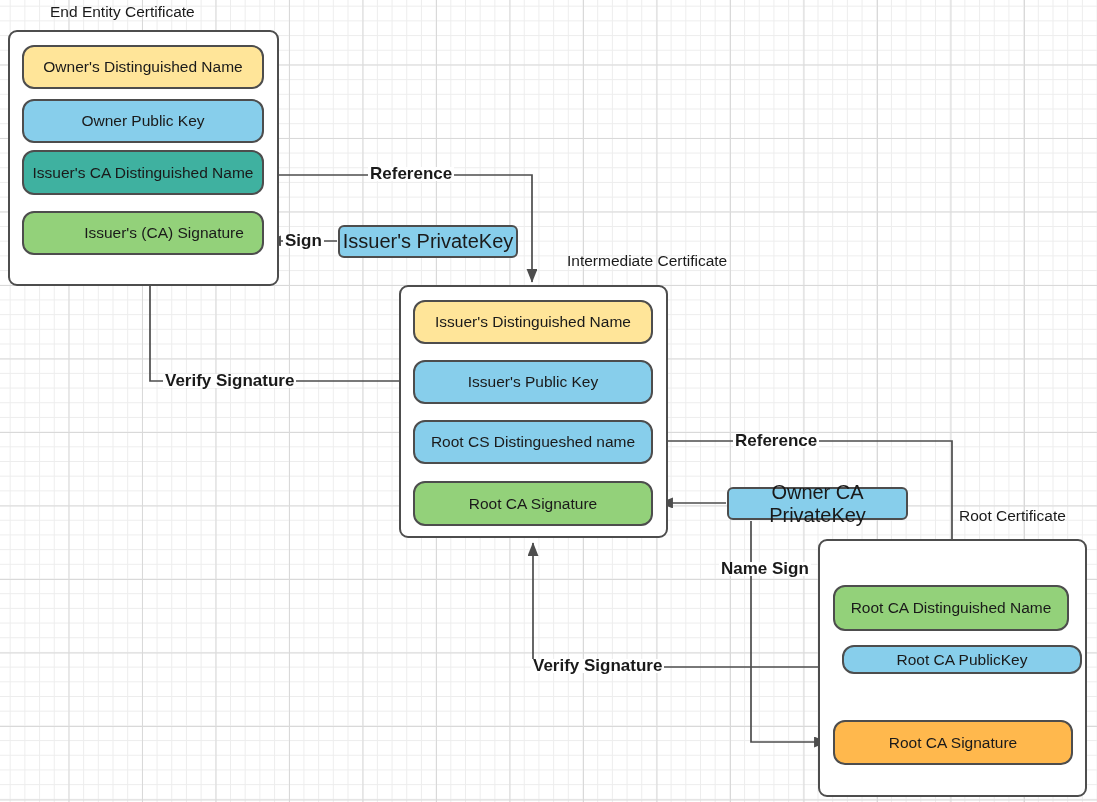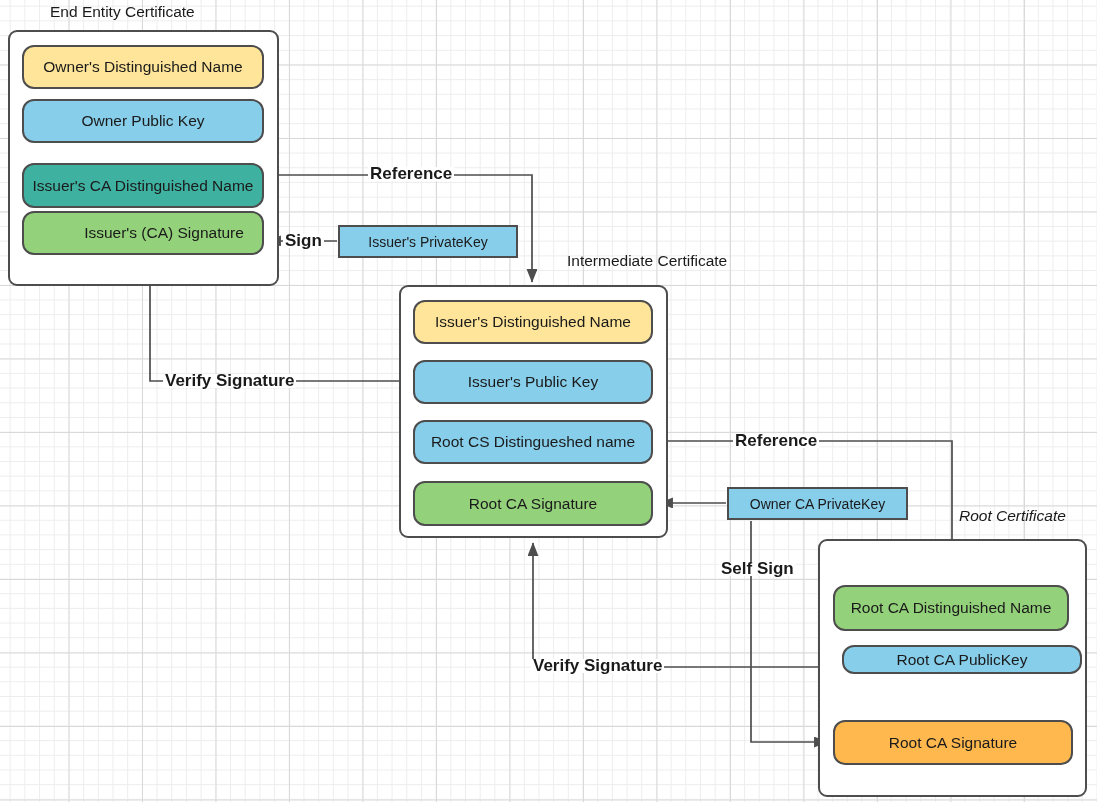--- a/index.html
+++ b/index.html
@@ -44,27 +44,27 @@
     justify-content: center;
     text-align: center;
     font-size: 15.5px;
     color: #1a1a1a;
     line-height: 1.25;
     padding: 0 6px;
   }
   .key-box {
     position: absolute;
     border: 2px solid #4d4d4d;
-    border-radius: 0;
+    border-radius: 6px;
     box-sizing: border-box;
     display: flex;
     align-items: center;
     justify-content: center;
     text-align: center;
-    font-size: 14px;
+    font-size: 20px;
     color: #1a1a1a;
   }
   .group-label {
     position: absolute;
     font-size: 15.5px;
     color: #1a1a1a;
     white-space: nowrap;
   }
   .edge-label {
     position: absolute;
@@ -105,55 +105,55 @@
   </svg>
 
   <div class="group-label" style="left:50px; top:3px;">End Entity Certificate</div>
 
   <div class="container-box" style="left:8px; top:30px; width:271px; height:256px;"></div>
 
   <div class="cert-field" style="left:22px; top:45px; width:242px; height:44px; background:#ffe599;">Owner's Distinguished Name</div>
 
   <div class="cert-field" style="left:22px; top:99px; width:242px; height:44px; background:#87ceeb;">Owner Public  Key</div>
 
-  <div class="cert-field" style="left:22px; top:163px; width:242px; height:45px; background:#3fb1a0;">Issuer's CA Distinguished Name</div>
+  <div class="cert-field" style="left:22px; top:150px; width:242px; height:45px; background:#3fb1a0;">Issuer's CA Distinguished Name</div>
 
   <div class="cert-field" style="left:22px; top:211px; width:242px; height:44px; background:#93d17a;padding-left:48px;">Issuer's (CA) Signature</div>
 
   <div class="key-box" style="left:338px; top:225px; width:180px; height:33px; background:#87ceeb;">Issuer's PrivateKey</div>
 
   <div class="group-label" style="left:567px; top:252px;">Intermediate Certificate</div>
 
   <div class="container-box" style="left:399px; top:285px; width:269px; height:253px;"></div>
 
   <div class="cert-field" style="left:413px; top:360px; width:240px; height:44px; background:#87ceeb;">Issuer's Public  Key</div>
 
   <div class="cert-field" style="left:413px; top:300px; width:240px; height:44px; background:#ffe599;">Issuer's Distinguished Name</div>
 
   <div class="cert-field" style="left:413px; top:420px; width:240px; height:44px; background:#87ceeb;">Root CS Distingueshed name</div>
 
   <div class="cert-field" style="left:413px; top:481px; width:240px; height:45px; background:#93d17a;">Root CA Signature</div>
 
   <div class="key-box" style="left:727px; top:487px; width:181px; height:33px; background:#87ceeb;">Owner CA PrivateKey</div>
 
-  <div class="group-label" style="left:959px; top:507px;font-style:italic;">Root Certificate</div>
+  <div class="group-label" style="left:959px; top:507px;">Root Certificate</div>
 
   <div class="container-box" style="left:818px; top:539px; width:269px; height:258px;"></div>
 
   <div class="cert-field" style="left:833px; top:585px; width:236px; height:46px; background:#93d17a;">Root CA Distinguished Name</div>
 
   <div class="cert-field" style="left:830px; top:645px; width:240px; height:29px; background:#87ceeb;margin-left:12px;">Root CA PublicKey</div>
 
   <div class="cert-field" style="left:833px; top:720px; width:240px; height:45px; background:#ffb84d;">Root CA Signature</div>
 
   <div class="edge-label" style="left:368px; top:167px;">Reference</div>
 
   <div class="edge-label" style="left:283px; top:234px;">Sign</div>
 
   <div class="edge-label" style="left:163px; top:374px;">Verify Signature</div>
 
   <div class="edge-label" style="left:733px; top:434px;">Reference</div>
 
-  <div class="edge-label" style="left:719px; top:562px;">Self Sign</div>
+  <div class="edge-label" style="left:719px; top:562px;">Name Sign</div>
 
   <div class="edge-label" style="left:531px; top:659px;">Verify Signature</div>
 
 </div>
 
 </body></html>

